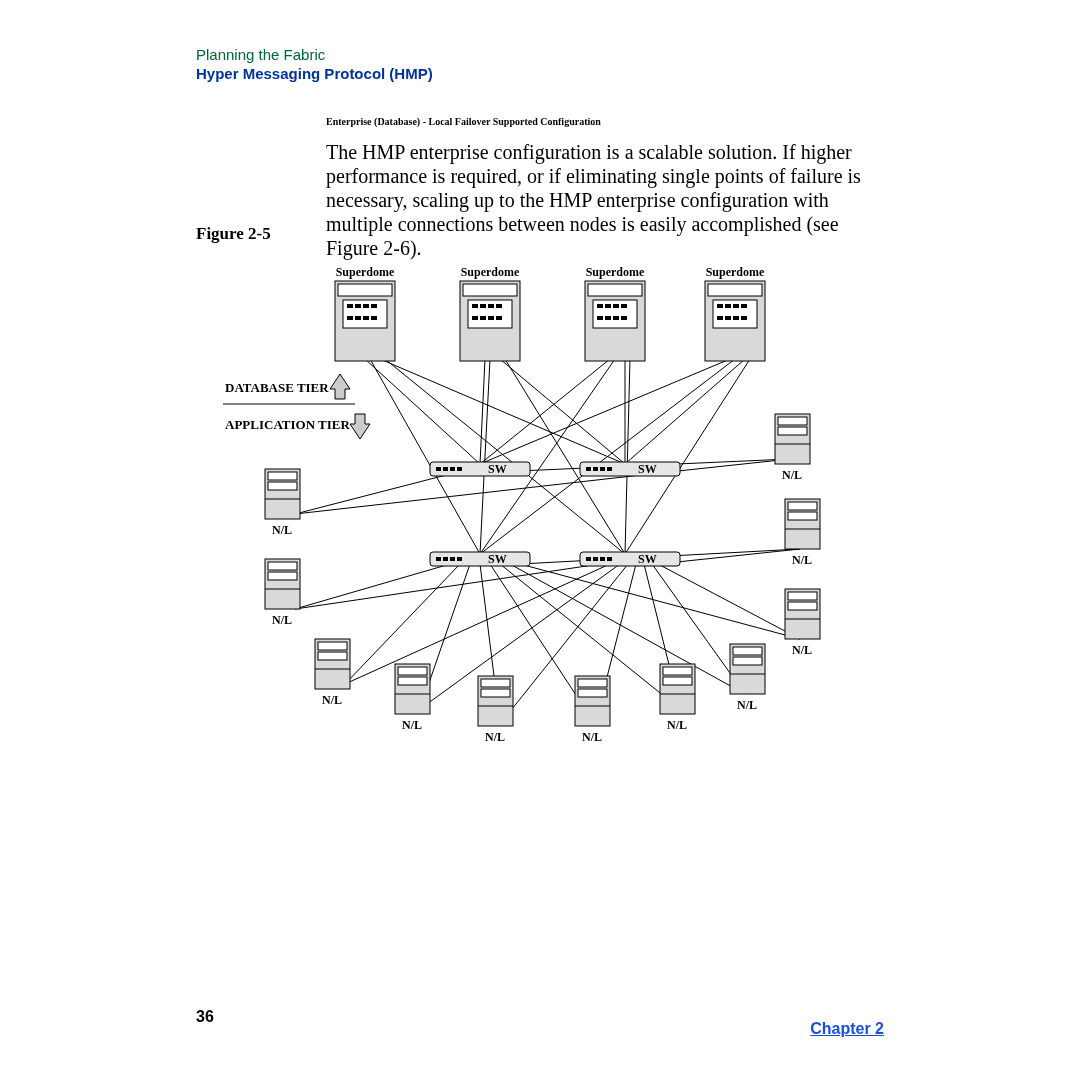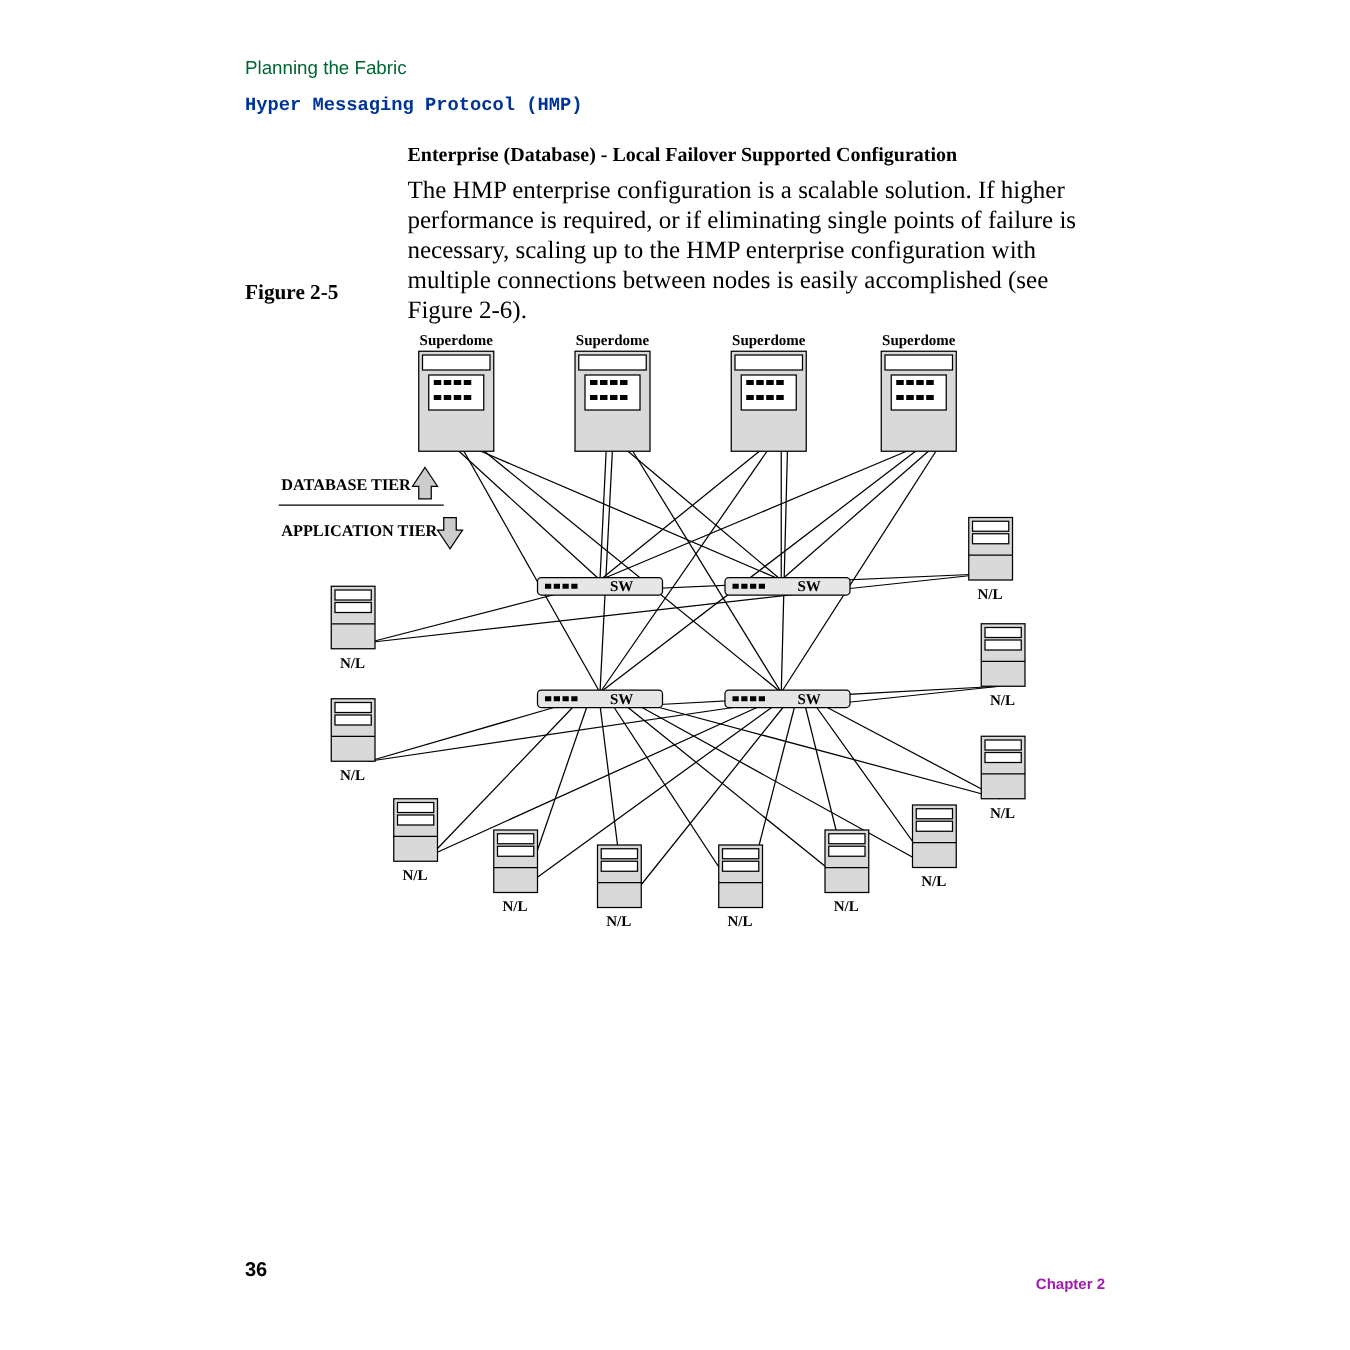--- a/index.html
+++ b/index.html
@@ -1,25 +1,25 @@
 <!DOCTYPE html>
 <html><head>
 <meta charset="utf-8">
 <style>
   html,body{margin:0;padding:0;background:#fff;width:1080px;height:1080px;font-family:Georgia,"Times New Roman",serif;color:#000;}
   .page{position:relative;width:1080px;height:1080px;}
   .hdr1{position:absolute;left:196px;top:46px;font-family:Helvetica,Arial,sans-serif;font-size:15px;color:#006633;text-align:right;}
-  .hdr2{position:absolute;left:196px;top:76px;font-family:Liberation Mono, monospace;font-size:15px;font-weight:bold;color:#003399;}
-  .sect{position:absolute;left:326px;top:116px;width:560px;font-family:"Century Schoolbook",Georgia,serif;font-size:16px;font-weight:bold;color:#000;}
+  .hdr2{position:absolute;left:196px;top:65px;font-family:Liberation Sans, sans-serif;font-size:15px;font-weight:bold;color:#003399;}
+  .sect{position:absolute;left:326px;top:116px;width:560px;font-family:"Century Schoolbook",Georgia,serif;font-size:10px;font-weight:bold;color:#000;}
   .body{position:absolute;left:326px;top:140px;width:560px;font-family:"Century Schoolbook",Georgia,serif;font-size:20px;line-height:1.2;color:#000;}
   .figlbl{position:absolute;left:196px;top:224px;font-family:"Century Schoolbook",Georgia,serif;font-size:17px;font-weight:bold;}
   .figtitle{position:absolute;left:326px;top:224px;width:560px;font-family:"Century Schoolbook",Georgia,serif;font-size:17px;font-weight:bold;line-height:1.2;}
   .figure{position:absolute;left:220px;top:264px;width:640px;height:510px;}
   .pgnum{position:absolute;left:196px;top:1008px;font-family:Helvetica,Arial,sans-serif;font-size:16px;font-weight:bold;color:#000;}
-  .chap{position:absolute;right:196px;top:1020px;font-family:Helvetica,Arial,sans-serif;font-size:12px;font-weight:bold;color:#a21caf;}
+  .chap{position:absolute;right:196px;top:1020px;font-family:Helvetica,Arial,sans-serif;font-size:16px;font-weight:bold;color:#1d4ed8;text-decoration:underline;}
   svg text{font-family:"Times New Roman",Georgia,serif;}
 </style>
 </head>
 <body>
 
 <div class="page">
   <div class="hdr1">Planning the Fabric</div>
   <div class="hdr2">Hyper Messaging Protocol (HMP)</div>
   <div class="sect">Enterprise (Database) - Local Failover Supported Configuration</div>
   <div class="body">The HMP enterprise configuration is a scalable solution. If higher performance is required, or if eliminating single points of failure is necessary, scaling up to the HMP enterprise configuration with multiple connections between nodes is easily accomplished (see Figure 2-6).</div>

